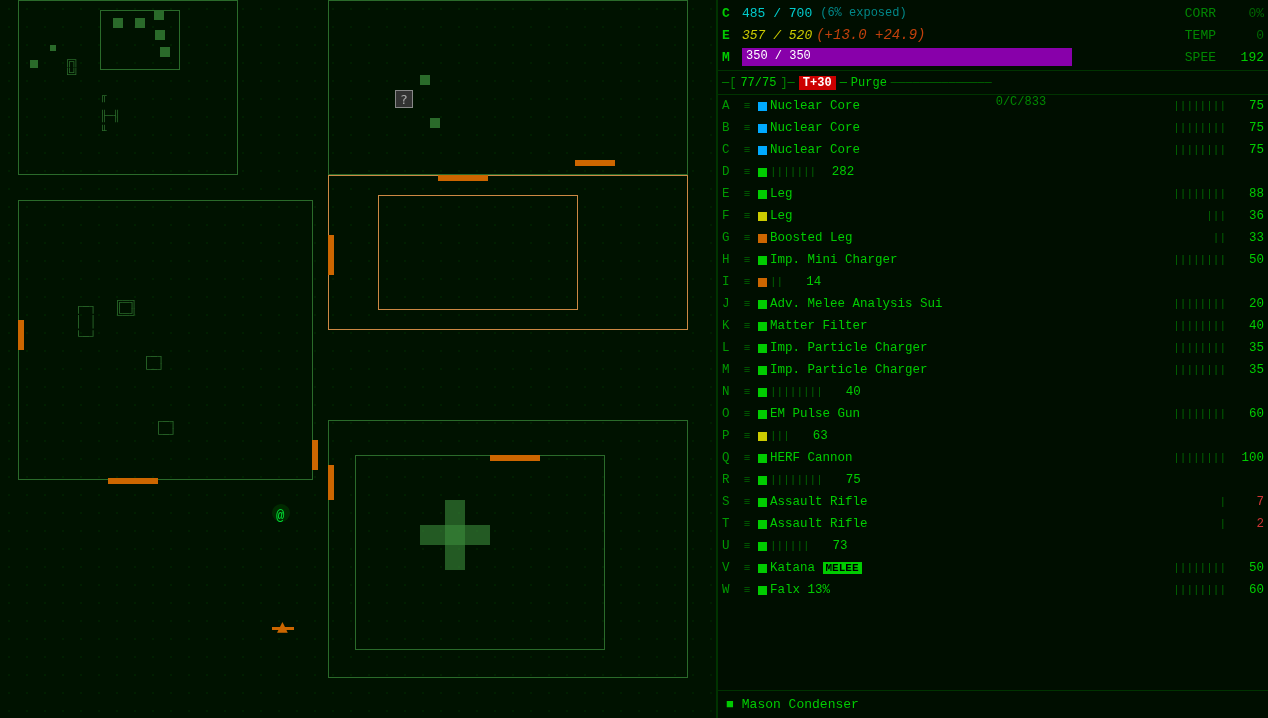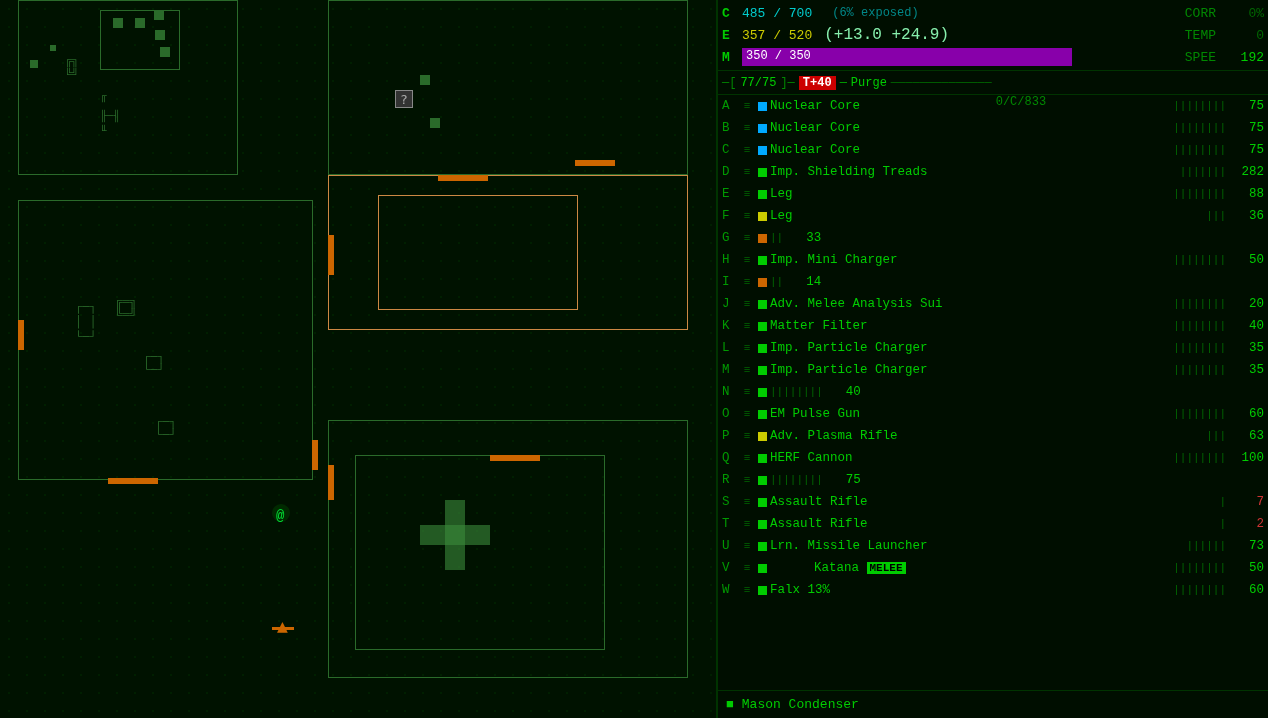--- a/index.html
+++ b/index.html
@@ -287,37 +287,37 @@
   <div style="position:absolute;right:0;top:0;width:2px;height:718px;background:#003300;"></div>
 </div>
 
 <div id="right-panel">
 
   <div id="stats-header">
 
     <div class="stat-row">
       <div class="stat-left">
         <span class="stat-label">C</span>
-        <div style="display:inline-flex;align-items:center;gap:20px;">
+        <div style="display:inline-flex;align-items:center;gap:8px;">
           <span style="color:#00cccc;">485 / 700</span>
           <span style="color:#008888;font-size:12px;">(6% exposed)</span>
         </div>
       </div>
       <div style="display:flex;gap:8px;align-items:center;">
         <span class="stat-right-label">CORR</span>
         <span class="stat-right-value zero">0%</span>
       </div>
     </div>
 
     <div class="stat-row">
       <div class="stat-left">
         <span class="stat-label">E</span>
-        <div style="display:inline-flex;align-items:center;gap:12px;">
+        <div style="display:inline-flex;align-items:center;gap:4px;font-style:italic;">
           <span style="color:#cccc00;">357 / 520</span>
-          <span style="color:#86efac;font-size:16px;">(+13.0 +24.9)</span>
+          <span style="color:#c2410c;font-size:14px;">(+13.0 +24.9)</span>
         </div>
       </div>
       <div style="display:flex;gap:8px;align-items:center;">
         <span class="stat-right-label">TEMP</span>
         <span class="stat-right-value zero">0</span>
       </div>
     </div>
 
     <div class="stat-row">
       <div class="stat-left">
@@ -331,21 +331,21 @@
         <span class="stat-right-label">SPEE</span>
         <span class="stat-right-value">192</span>
       </div>
     </div>
   </div>
 
   <div id="action-bar">
     <span class="action-bracket">—[</span>
     <span style="color:#00cc00;">77/75</span>
     <span class="action-bracket">]—</span>
-    <span class="action-heat">T+40</span>
+    <span class="action-heat">T+30</span>
     <span style="color:#00aa00;">—</span>
     <span class="action-purge">Purge</span>
     <span style="color:#006600;">——————————————</span>
     <span style="color:#008800;margin-top:38px;">0/C/833</span>
   </div>
 
   <div id="inventory">
   <div class="inv-row">
     <span class="inv-key" style="color:#009900;">A</span>
     <span style="width:16px;text-align:center;color:#006600;font-size:11px;">≡</span>
@@ -367,21 +367,20 @@
     <span style="width:16px;text-align:center;color:#006600;font-size:11px;">≡</span>
     <span style="width:9px;height:9px;display:inline-block;background:#00aaff;flex-shrink:0;"></span>
     <span class="inv-name" style="color:#00cc00;">Nuclear Core</span>
     <span class="inv-bars">||||||||</span>
     <span class="inv-count" style="color:#00cc00;">75</span>
   </div>
       <div class="inv-row">
     <span class="inv-key" style="color:#009900;">D</span>
     <span style="width:16px;text-align:center;color:#006600;font-size:11px;">≡</span>
     <span style="width:9px;height:9px;display:inline-block;background:#00cc00;flex-shrink:0;"></span>
-    <span class="inv-name" style="color:#00cc00;">Imp. Shielding Treads</span>
     <span class="inv-bars">|||||||</span>
     <span class="inv-count" style="color:#00cc00;">282</span>
   </div>
       <div class="inv-row">
     <span class="inv-key" style="color:#009900;">E</span>
     <span style="width:16px;text-align:center;color:#006600;font-size:11px;">≡</span>
     <span style="width:9px;height:9px;display:inline-block;background:#00cc00;flex-shrink:0;"></span>
     <span class="inv-name" style="color:#00cc00;">Leg</span>
     <span class="inv-bars">||||||||</span>
     <span class="inv-count" style="color:#00cc00;">88</span>
@@ -391,20 +390,21 @@
     <span style="width:16px;text-align:center;color:#006600;font-size:11px;">≡</span>
     <span style="width:9px;height:9px;display:inline-block;background:#cccc00;flex-shrink:0;"></span>
     <span class="inv-name" style="color:#00cc00;">Leg</span>
     <span class="inv-bars">|||</span>
     <span class="inv-count" style="color:#00cc00;">36</span>
   </div>
       <div class="inv-row">
     <span class="inv-key" style="color:#009900;">G</span>
     <span style="width:16px;text-align:center;color:#006600;font-size:11px;">≡</span>
     <span style="width:9px;height:9px;display:inline-block;background:#cc6600;flex-shrink:0;"></span>
+    <span class="inv-name" style="color:#00cc00;">Boosted Leg</span>
     <span class="inv-bars">||</span>
     <span class="inv-count" style="color:#00cc00;">33</span>
   </div>
       <div class="inv-row">
     <span class="inv-key" style="color:#009900;">H</span>
     <span style="width:16px;text-align:center;color:#006600;font-size:11px;">≡</span>
     <span style="width:9px;height:9px;display:inline-block;background:#00cc00;flex-shrink:0;"></span>
     <span class="inv-name" style="color:#00cc00;">Imp. Mini Charger</span>
     <span class="inv-bars">||||||||</span>
     <span class="inv-count" style="color:#00cc00;">50</span>
@@ -460,21 +460,20 @@
     <span style="width:16px;text-align:center;color:#006600;font-size:11px;">≡</span>
     <span style="width:9px;height:9px;display:inline-block;background:#00cc00;flex-shrink:0;"></span>
     <span class="inv-name" style="color:#00cc00;">EM Pulse Gun</span>
     <span class="inv-bars">||||||||</span>
     <span class="inv-count" style="color:#00cc00;">60</span>
   </div>
       <div class="inv-row">
     <span class="inv-key" style="color:#009900;">P</span>
     <span style="width:16px;text-align:center;color:#006600;font-size:11px;">≡</span>
     <span style="width:9px;height:9px;display:inline-block;background:#cccc00;flex-shrink:0;"></span>
-    <span class="inv-name" style="color:#00cc00;">Adv. Plasma Rifle</span>
     <span class="inv-bars">|||</span>
     <span class="inv-count" style="color:#00cc00;">63</span>
   </div>
       <div class="inv-row">
     <span class="inv-key" style="color:#009900;">Q</span>
     <span style="width:16px;text-align:center;color:#006600;font-size:11px;">≡</span>
     <span style="width:9px;height:9px;display:inline-block;background:#00cc00;flex-shrink:0;"></span>
     <span class="inv-name" style="color:#00cc00;">HERF Cannon</span>
     <span class="inv-bars">||||||||</span>
     <span class="inv-count" style="color:#00cc00;">100</span>
@@ -499,29 +498,28 @@
     <span style="width:16px;text-align:center;color:#006600;font-size:11px;">≡</span>
     <span style="width:9px;height:9px;display:inline-block;background:#00cc00;flex-shrink:0;"></span>
     <span class="inv-name" style="color:#00cc00;">Assault Rifle</span>
     <span class="inv-bars">|</span>
     <span class="inv-count" style="color:#cc3333;">2</span>
   </div>
       <div class="inv-row">
     <span class="inv-key" style="color:#009900;">U</span>
     <span style="width:16px;text-align:center;color:#006600;font-size:11px;">≡</span>
     <span style="width:9px;height:9px;display:inline-block;background:#00cc00;flex-shrink:0;"></span>
-    <span class="inv-name" style="color:#00cc00;">Lrn. Missile Launcher</span>
     <span class="inv-bars">||||||</span>
     <span class="inv-count" style="color:#00cc00;">73</span>
   </div>
       <div class="inv-row">
     <span class="inv-key" style="color:#009900;">V</span>
     <span style="width:16px;text-align:center;color:#006600;font-size:11px;">≡</span>
     <span style="width:9px;height:9px;display:inline-block;background:#00cc00;flex-shrink:0;"></span>
-    <span class="inv-name" style="color:#00cc00;margin-left:44px;">Katana <span class="melee-badge">MELEE</span></span>
+    <span class="inv-name" style="color:#00cc00;">Katana <span class="melee-badge">MELEE</span></span>
     <span class="inv-bars">||||||||</span>
     <span class="inv-count" style="color:#00cc00;">50</span>
   </div>
       <div class="inv-row">
     <span class="inv-key" style="color:#009900;">W</span>
     <span style="width:16px;text-align:center;color:#006600;font-size:11px;">≡</span>
     <span style="width:9px;height:9px;display:inline-block;background:#00cc00;flex-shrink:0;"></span>
     <span class="inv-name" style="color:#00cc00;">Falx 13%</span>
     <span class="inv-bars">||||||||</span>
     <span class="inv-count" style="color:#00cc00;">60</span>

